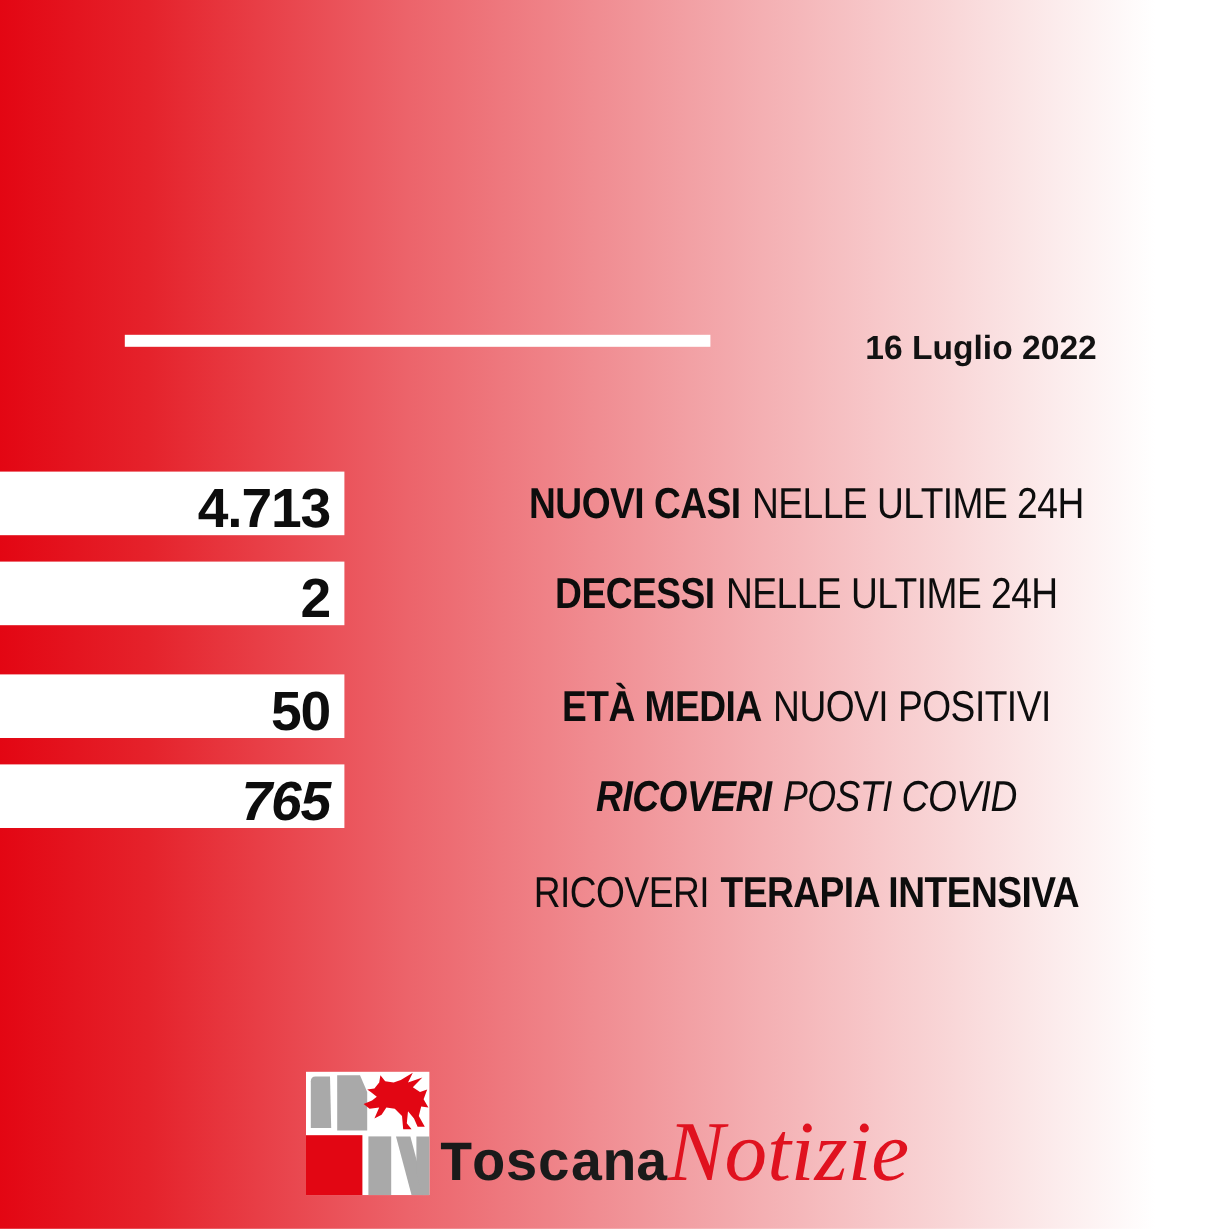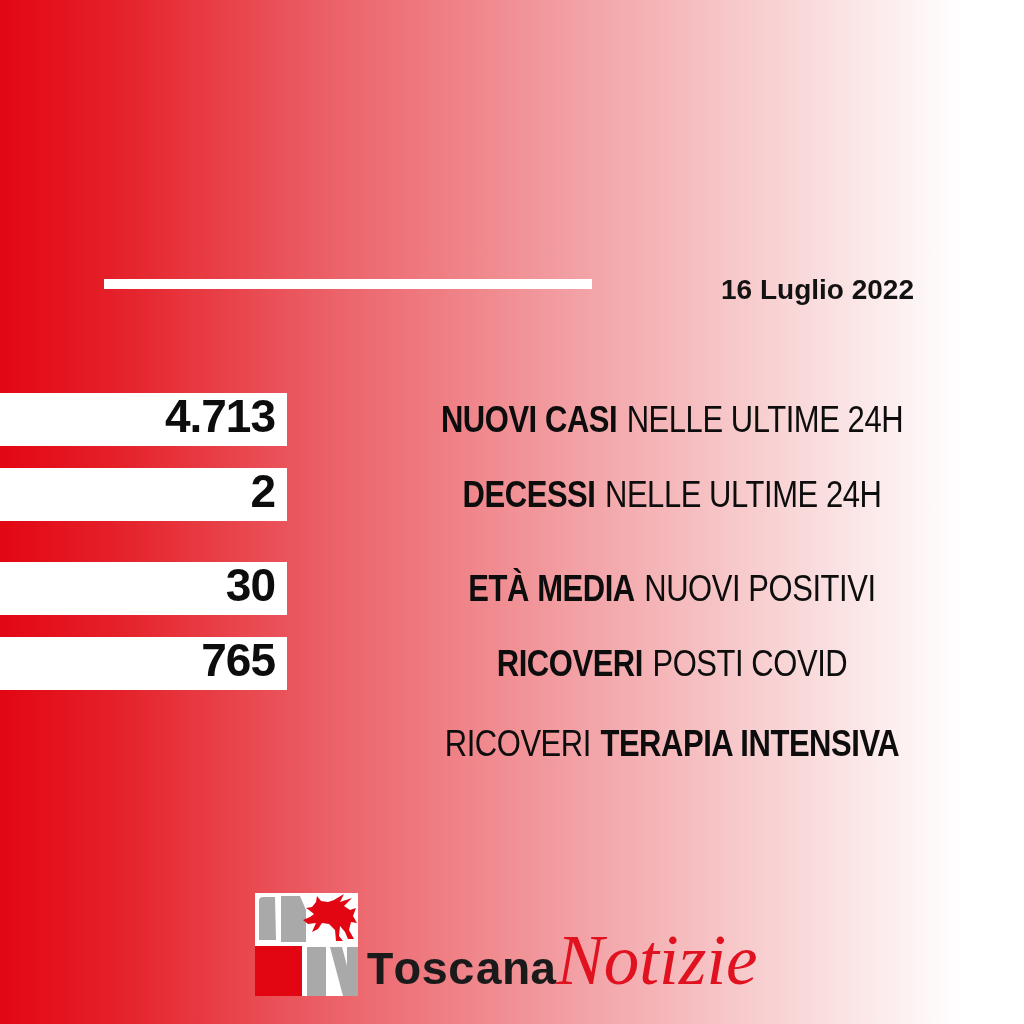--- a/index.html
+++ b/index.html
@@ -48,32 +48,32 @@
     font-weight: 700;
     font-size: 28px;
     letter-spacing: 0;
   }
 
   
   .stat-row { position: absolute; left: 0; width: 1024px; height: 53px; }
   .stat-row.r1 { top: 393px; }
   .stat-row.r2 { top: 468px; }
   .stat-row.r3 { top: 562px; }
-  .stat-row.r4 { top: 637px; }
+  .stat-row.r4 { top: 637px; font-style: italic; }
   .stat-row.r5 { top: 717px; }
 
   .stat-bar {
     position: absolute;
     left: 0;
     top: 0;
     width: 287px;
     height: 53px;
     background: #ffffff;
     display: flex;
-    align-items: flex-start;
+    align-items: flex-end;
     justify-content: flex-end;
     padding-right: 12px;
     padding-left: 16px;
   }
   .stat-value {
     color: #0d0d0d;
     font-weight: 800;
     font-size: 46px;
     letter-spacing: -1px;
     line-height: 1;
@@ -153,21 +153,21 @@
       <span class="stat-value">2</span>
     </div>
     <div class="stat-label">
       <span class="strong">DECESSI</span>
       <span class="reg">NELLE ULTIME 24H</span>
     </div>
   </div>
 
   <div class="stat-row r3">
     <div class="stat-bar">
-      <span class="stat-value">30</span>
+      <span class="stat-value">50</span>
     </div>
     <div class="stat-label">
       <span class="strong">ETÀ MEDIA</span>
       <span class="reg">NUOVI POSITIVI</span>
     </div>
   </div>
 
   <div class="stat-row r4">
     <div class="stat-bar">
       <span class="stat-value">765</span>

